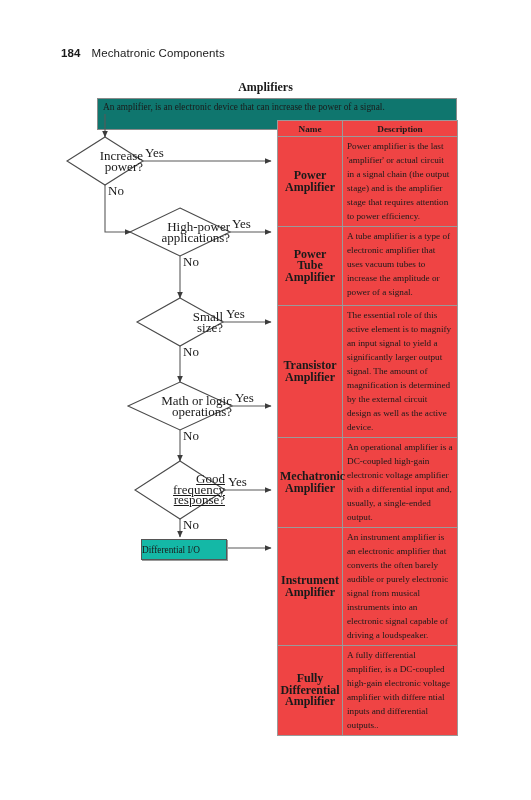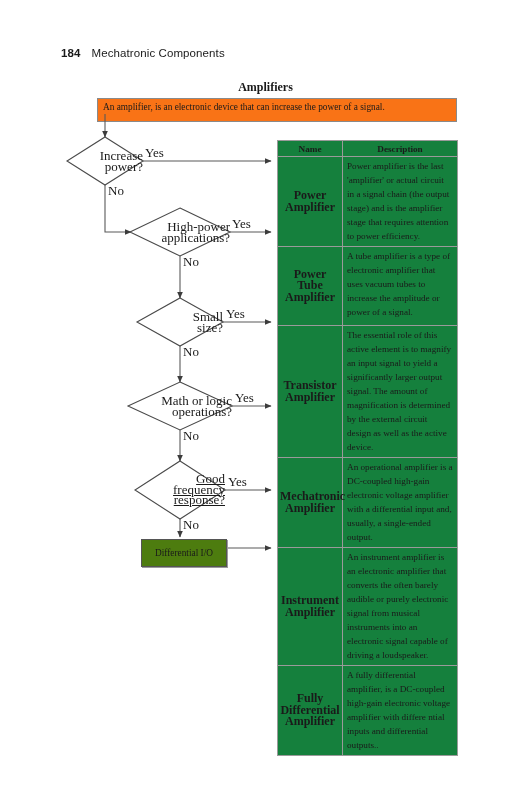--- a/index.html
+++ b/index.html
@@ -42,23 +42,23 @@
     text-align: center;
     font-family: "Liberation Serif", serif;
     font-weight: bold;
     font-size: 12px;
   }
 
   
   #intro-box {
     position: absolute;
     left: 97px; top: 98px;
-    width: 360px; height: 24px;
+    width: 360px; height: 32px;
     border: 1px solid #8a8a8a;
-    background: #f97316;
+    background: #0f766e;
   }
   #intro-box .intro-text {
     position: absolute;
     left: 5px; top: 1px;
     font-size: 9.3px;
     white-space: nowrap;
     line-height: 14px;
   }
 
   
@@ -69,22 +69,21 @@
     pointer-events: none;
   }
 
   
   #amp-table {
     position: absolute;
     left: 277px; top: 120px;
     width: 180px;
     border-collapse: collapse;
     table-layout: fixed;
-    background: #15803d;
-    margin-top: 20px;
+    background: #ef4444;
   }
   #amp-table td, #amp-table th {
     border: 1px solid #9a9a9a;
     vertical-align: middle;
     padding: 0;
   }
   #amp-table thead th {
     height: 16px;
     font-weight: bold;
     font-size: 9.2px;
@@ -115,27 +114,26 @@
   tr[data-row="1"] td { height: 79px; }
   tr[data-row="2"] td { height: 89px; }
   tr[data-row="3"] td { height: 71px; }
   tr[data-row="4"] td { height: 83px; }
   tr[data-row="5"] td { height: 59px; }
 
   
   #diff-io-box {
     position: absolute;
     left: 141px; top: 539px;
-    width: 86px; height: 28px;
+    width: 86px; height: 21px;
     border: 1px solid #555;
-    background: #4d7c0f;
+    background: #14b8a6;
     box-shadow: 1px 1px 0 #9a9a9a;
     display: flex;
     align-items: center;
-    justify-content: center;
   }
   #diff-io-box .diff-label {
     font-size: 9.3px;
     white-space: nowrap;
   }
 
   
   .diamond-label {
     position: absolute;
     text-align: right;

